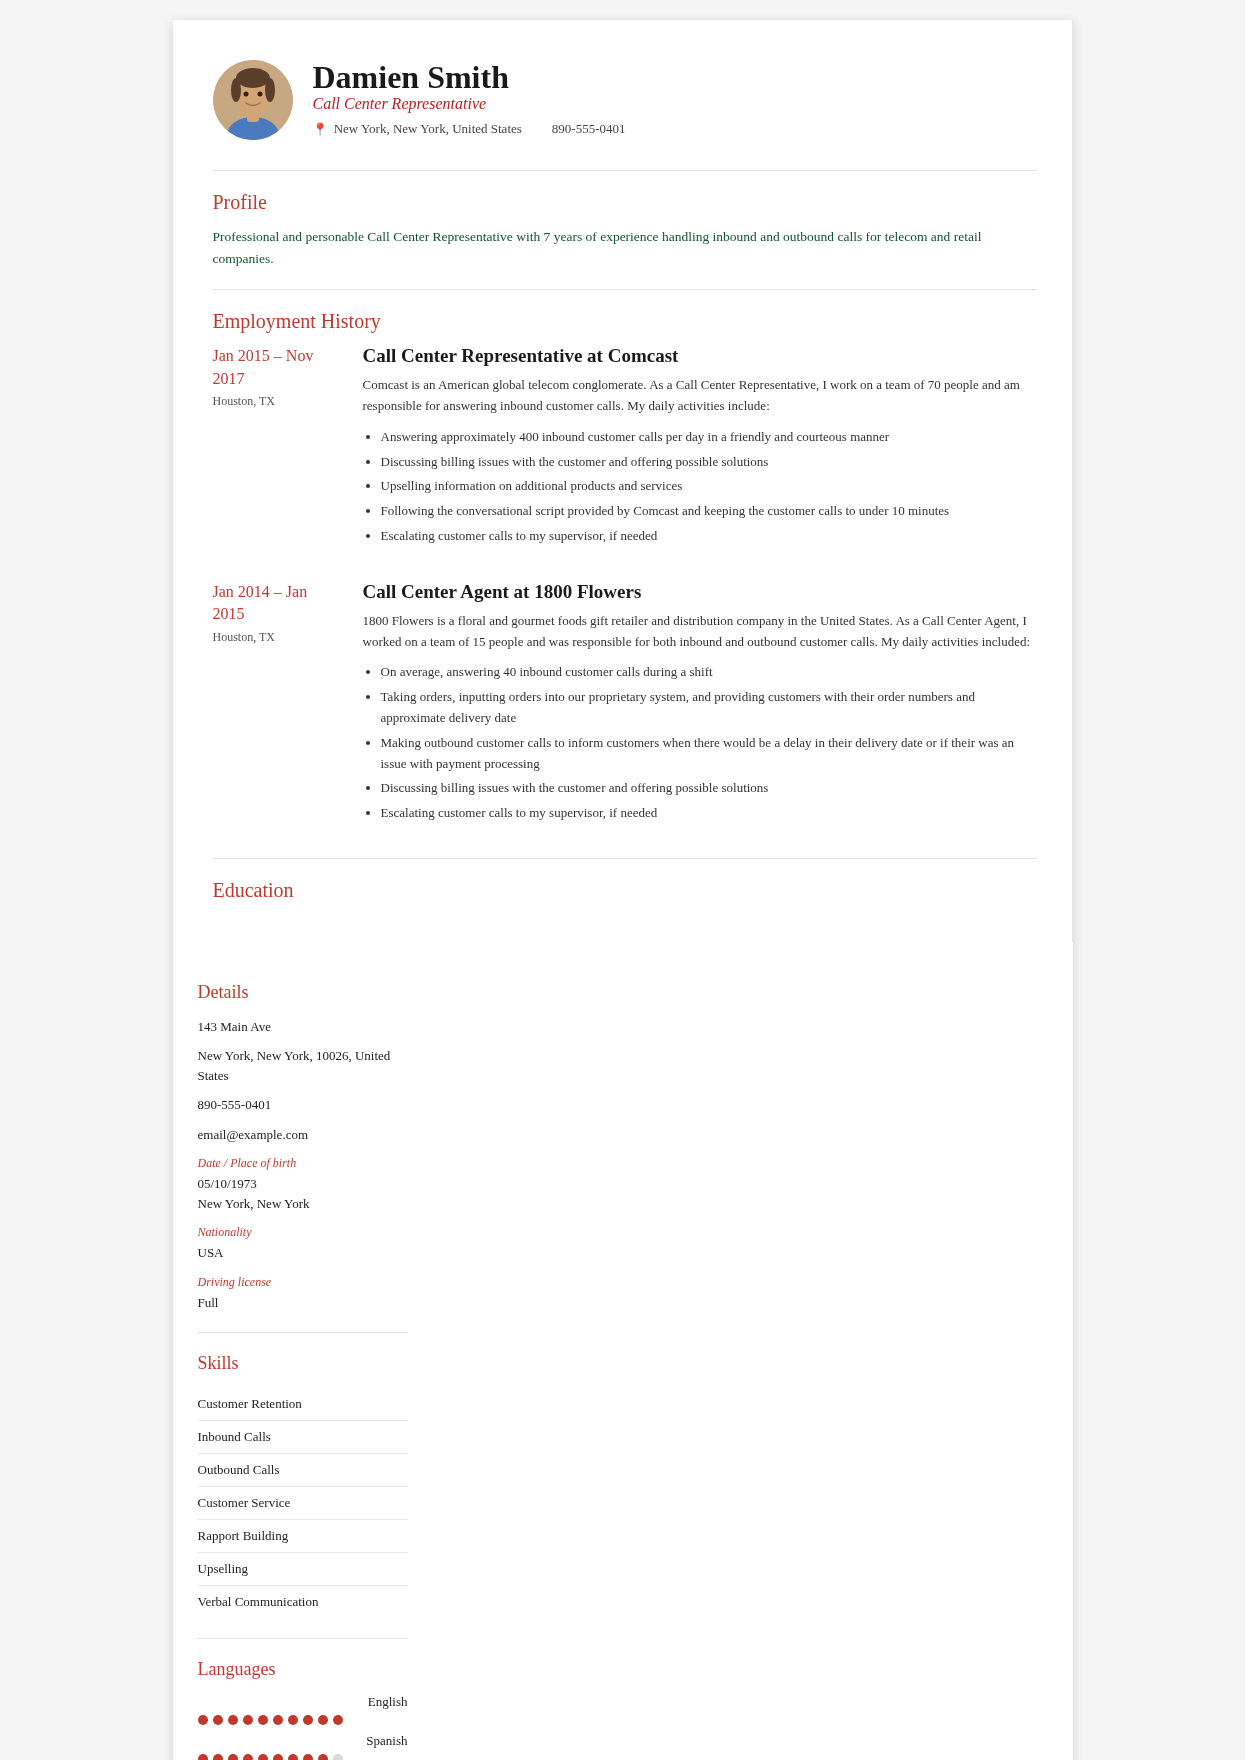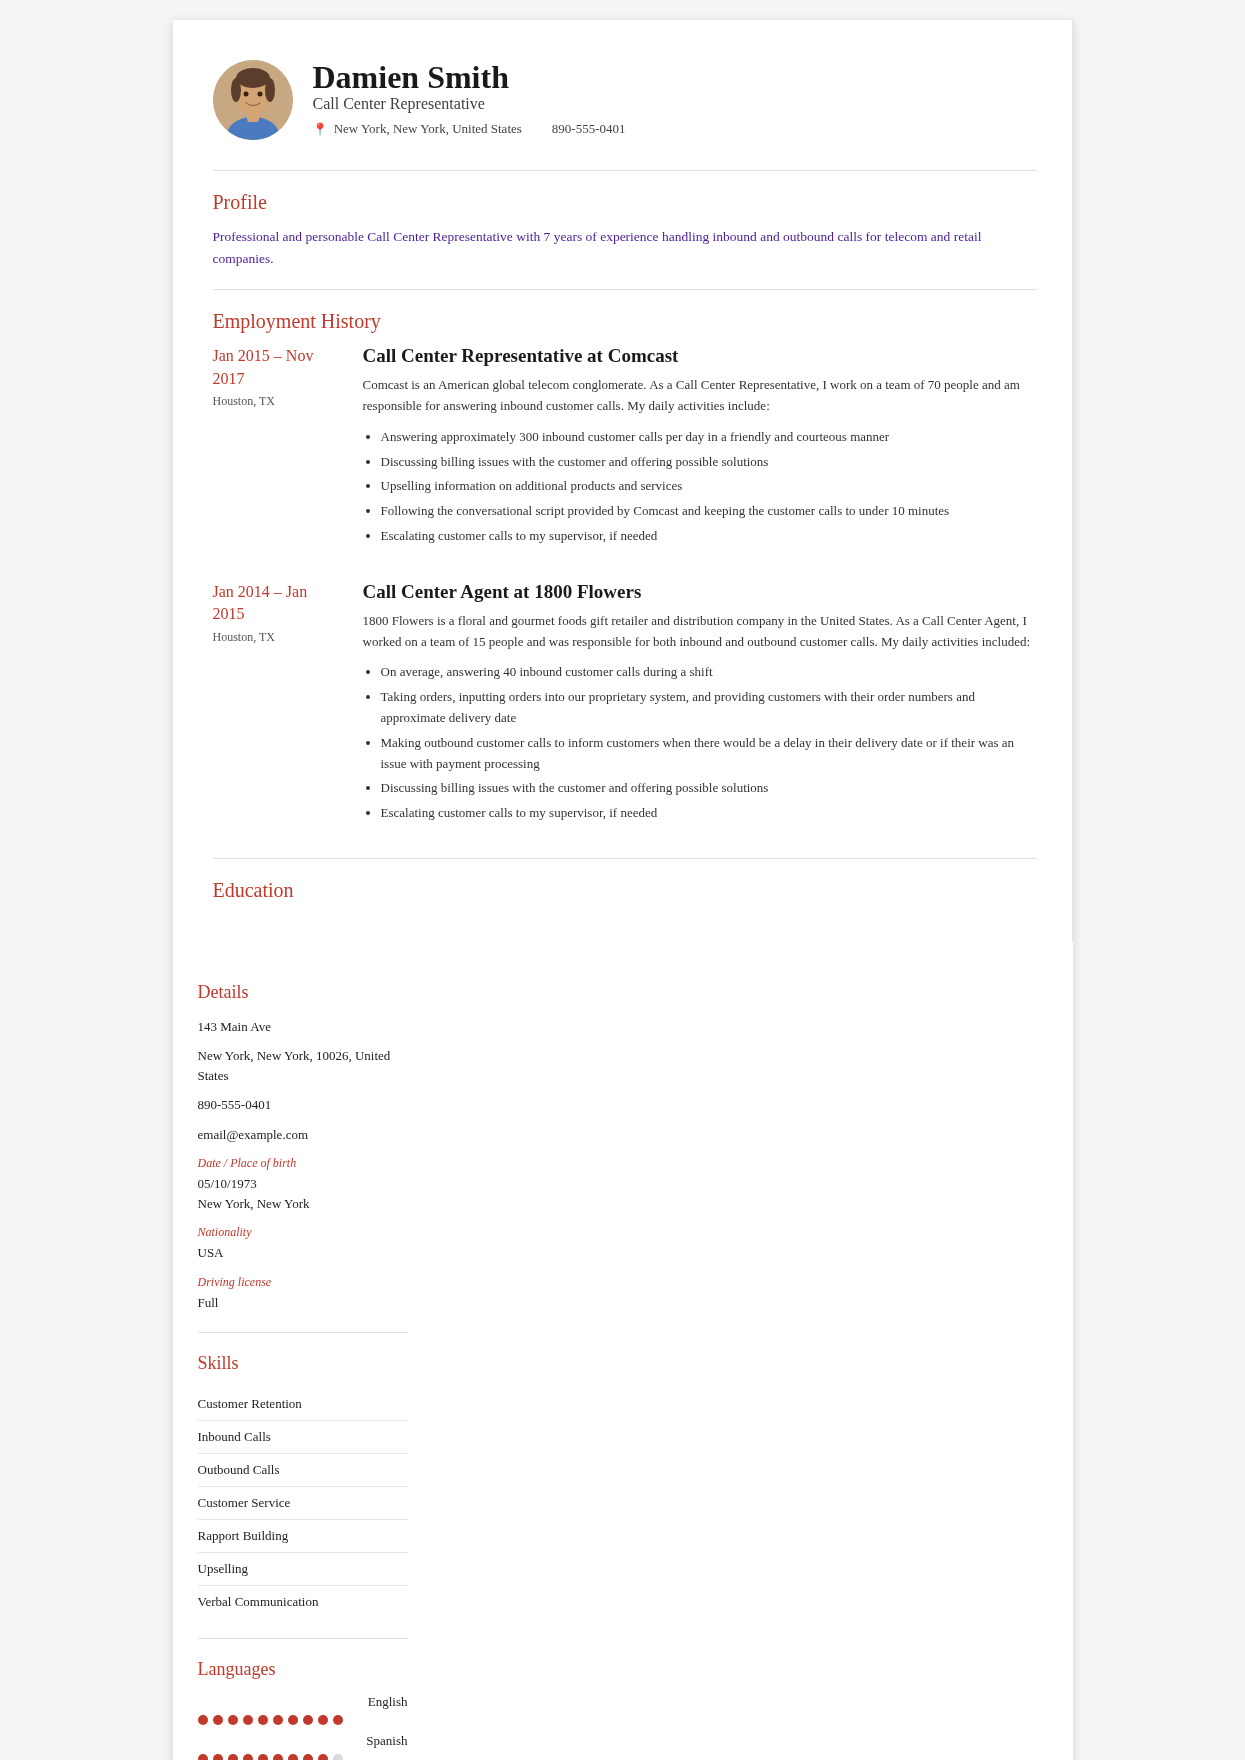--- a/index.html
+++ b/index.html
@@ -52,21 +52,22 @@
     }
     .name {
       font-size: 32px;
       font-weight: 700;
       color: #1a1a1a;
       font-family: 'Georgia', serif;
       line-height: 1.1;
     }
     .job-title {
       font-size: 16px;
-      color: #404040;
+      color: #b91c1c;
+      font-style: italic;
     }
     .location-phone {
       display: flex;
       align-items: flex-start;
       gap: 30px;
       margin-top: 8px;
     }
     .location-wrap {
       display: flex;
       align-items: flex-start;
@@ -91,21 +92,21 @@
       margin-bottom: 12px;
       margin-top: 30px;
       font-family: 'Georgia', serif;
       font-weight: 400;
     }
     .section-title:first-child { margin-top: 0; }
 
     
     .profile-text {
       font-size: 13.5px;
-      color: #4c1d95;
+      color: #14532d;
       line-height: 1.6;
     }
 
     
     .divider {
       border: none;
       border-top: 1px solid #e0e0e0;
       margin: 20px 0;
     }
 
@@ -281,21 +282,21 @@
 
       <div class="job-entry">
         <div class="job-meta">
           <div class="job-dates">Jan 2015 – Nov 2017</div>
           <div class="job-location">Houston, TX</div>
         </div>
         <div class="job-content">
           <div class="job-title-main">Call Center Representative at Comcast</div>
           <p class="job-desc">Comcast is an American global telecom conglomerate. As a Call Center Representative, I work on a team of 70 people and am responsible for answering inbound customer calls. My daily activities include:</p>
           <ul class="job-bullets">
-            <li>Answering approximately 300 inbound customer calls per day in a friendly and courteous manner</li>
+            <li>Answering approximately 400 inbound customer calls per day in a friendly and courteous manner</li>
             <li>Discussing billing issues with the customer and offering possible solutions</li>
             <li>Upselling information on additional products and services</li>
             <li>Following the conversational script provided by Comcast and keeping the customer calls to under 10 minutes</li>
             <li>Escalating customer calls to my supervisor, if needed</li>
           </ul>
         </div>
       </div>
 
       <div class="job-entry">
         <div class="job-meta">

